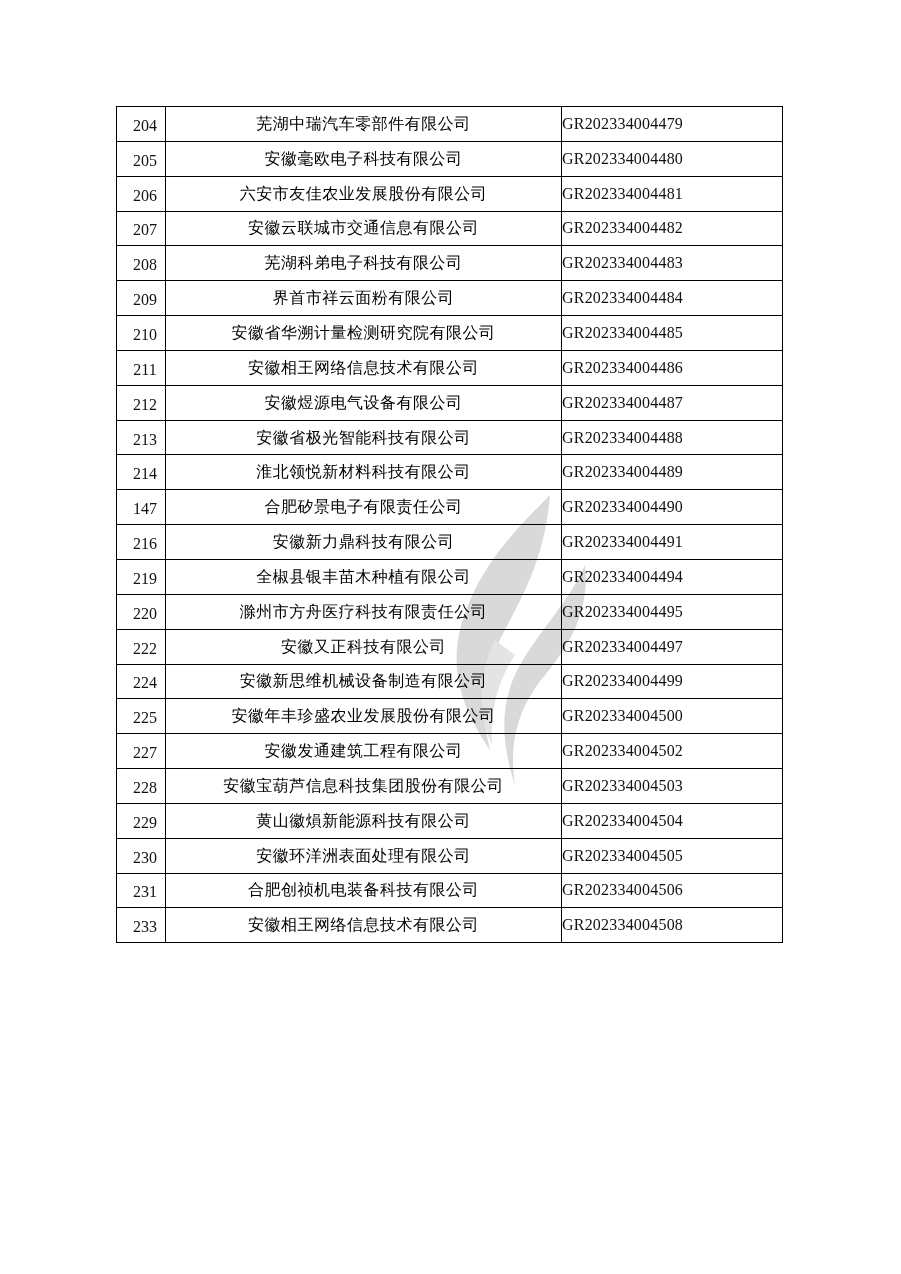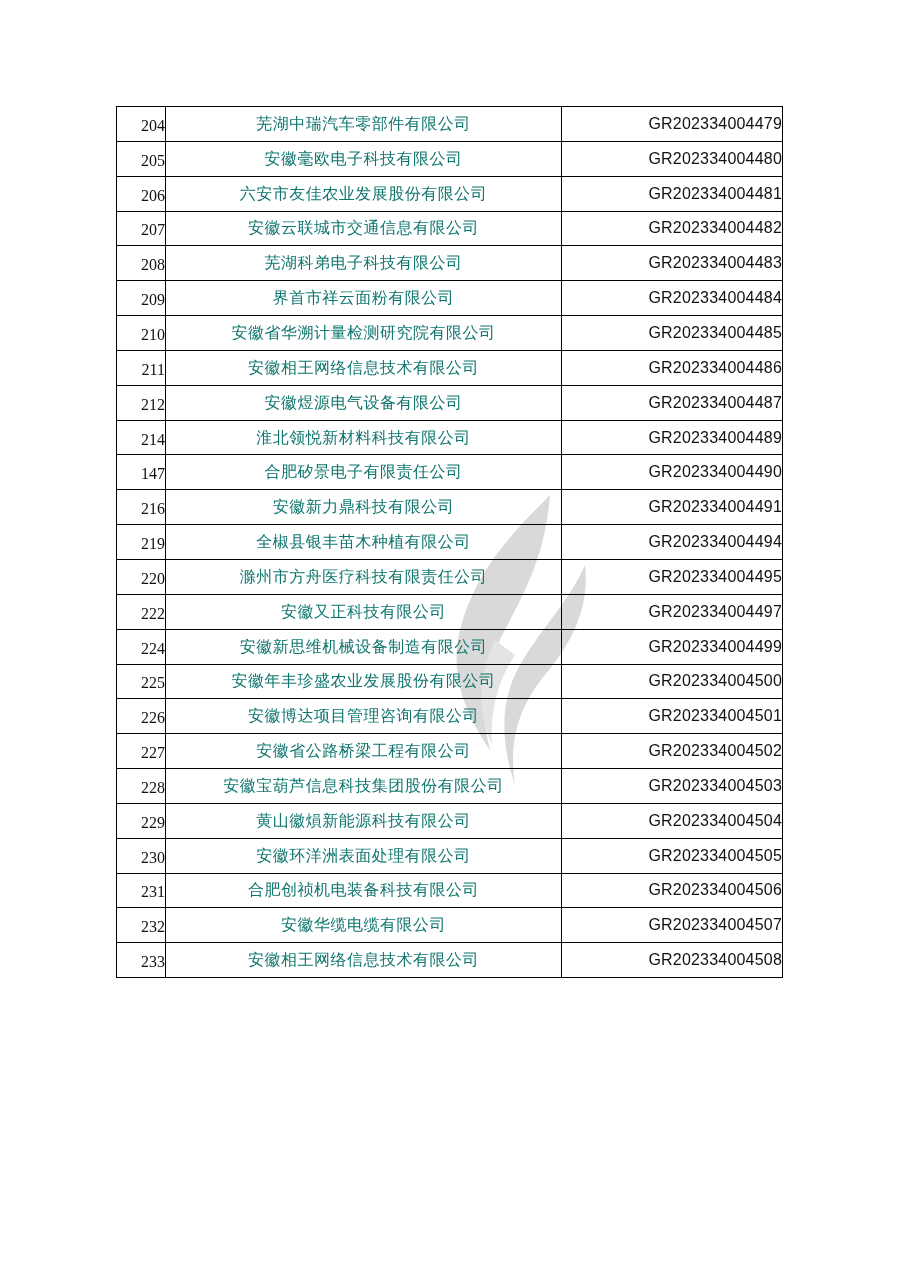--- a/index.html
+++ b/index.html
@@ -4,25 +4,25 @@
 <style>
   html, body { margin: 0; padding: 0; background: #ffffff; }
   body { width: 901px; height: 1274px; position: relative; overflow: hidden;
          font-family: "DejaVu Serif", "Liberation Serif", serif; color: #111; }
   .page { position: absolute; left: 0; top: 0; width: 901px; height: 1274px; background: #fff; }
   .watermark { position: absolute; left: 420px; top: 490px; width: 180px; height: 300px; pointer-events: none; z-index: 0; }
   table.list { position: absolute; left: 116px; top: 106px; width: 667px;
                border-collapse: collapse; table-layout: fixed; z-index: 1; }
   table.list td { border: 1px solid #000; height: 33.85px; padding: 0; vertical-align: middle;
                   font-size: 16px; line-height: 18px; background: transparent; }
-  td.idx { width: 49px; text-align: right; padding-left: 8px !important; box-sizing: border-box;
+  td.idx { width: 49px; text-align: center; padding-left: 8px !important; box-sizing: border-box;
            font-family: "Liberation Serif", "DejaVu Serif", serif; font-size: 17px; padding-top: 4px !important; }
   td.name { width: 395px; text-align: center; font-family: "DejaVu Sans", "Liberation Sans", sans-serif;
-            font-size: 16px; letter-spacing: 0.5px; color: #0f766e; }
-  td.code { text-align: right; font-family: Liberation Sans, sans-serif; font-size: 16.5px; letter-spacing: 0.2px; }
+            font-size: 16px; letter-spacing: 0.5px; color: #000000; }
+  td.code { text-align: left; font-family: Liberation Serif, serif; font-size: 16.5px; letter-spacing: 0.2px; }
 </style>
 </head>
 <body>
 
 <div class="page">
 
   <svg class="watermark" viewBox="0 0 180 300" xmlns="http://www.w3.org/2000/svg">
     <path d="M130 5 C 95 40, 55 80, 40 140 C 28 190, 50 230, 70 260 C 60 220, 62 180, 85 140 C 100 110, 125 70, 130 5 Z" fill="#d9d9d9"></path>
     <path d="M165 75 C 150 110, 120 140, 100 175 C 80 210, 80 250, 95 295 C 88 250, 100 215, 125 185 C 150 155, 170 120, 165 75 Z" fill="#d9d9d9"></path>
     <path d="M75 150 C 60 180, 55 215, 72 255 C 70 220, 78 190, 95 165 Z" fill="#e4e4e4"></path>
@@ -69,20 +69,25 @@
           <td class="idx">211</td>
           <td class="name">安徽相王网络信息技术有限公司</td>
           <td class="code">GR202334004486</td>
         </tr>
         <tr>
           <td class="idx">212</td>
           <td class="name">安徽煜源电气设备有限公司</td>
           <td class="code">GR202334004487</td>
         </tr>
         <tr>
+          <td class="idx">213</td>
+          <td class="name">安徽省极光智能科技有限公司</td>
+          <td class="code">GR202334004488</td>
+        </tr>
+        <tr>
           <td class="idx">214</td>
           <td class="name">淮北领悦新材料科技有限公司</td>
           <td class="code">GR202334004489</td>
         </tr>
         <tr>
           <td class="idx">147</td>
           <td class="name">合肥矽景电子有限责任公司</td>
           <td class="code">GR202334004490</td>
         </tr>
         <tr>
@@ -109,27 +114,22 @@
           <td class="idx">224</td>
           <td class="name">安徽新思维机械设备制造有限公司</td>
           <td class="code">GR202334004499</td>
         </tr>
         <tr>
           <td class="idx">225</td>
           <td class="name">安徽年丰珍盛农业发展股份有限公司</td>
           <td class="code">GR202334004500</td>
         </tr>
         <tr>
-          <td class="idx">226</td>
-          <td class="name">安徽博达项目管理咨询有限公司</td>
-          <td class="code">GR202334004501</td>
-        </tr>
-        <tr>
           <td class="idx">227</td>
-          <td class="name">安徽省公路桥梁工程有限公司</td>
+          <td class="name">安徽发通建筑工程有限公司</td>
           <td class="code">GR202334004502</td>
         </tr>
         <tr>
           <td class="idx">228</td>
           <td class="name">安徽宝葫芦信息科技集团股份有限公司</td>
           <td class="code">GR202334004503</td>
         </tr>
         <tr>
           <td class="idx">229</td>
           <td class="name">黄山徽熉新能源科技有限公司</td>
@@ -139,24 +139,19 @@
           <td class="idx">230</td>
           <td class="name">安徽环洋洲表面处理有限公司</td>
           <td class="code">GR202334004505</td>
         </tr>
         <tr>
           <td class="idx">231</td>
           <td class="name">合肥创祯机电装备科技有限公司</td>
           <td class="code">GR202334004506</td>
         </tr>
         <tr>
-          <td class="idx">232</td>
-          <td class="name">安徽华缆电缆有限公司</td>
-          <td class="code">GR202334004507</td>
-        </tr>
-        <tr>
           <td class="idx">233</td>
           <td class="name">安徽相王网络信息技术有限公司</td>
           <td class="code">GR202334004508</td>
         </tr>
       </tbody>
   </table>
 </div>
 
 </body></html>

